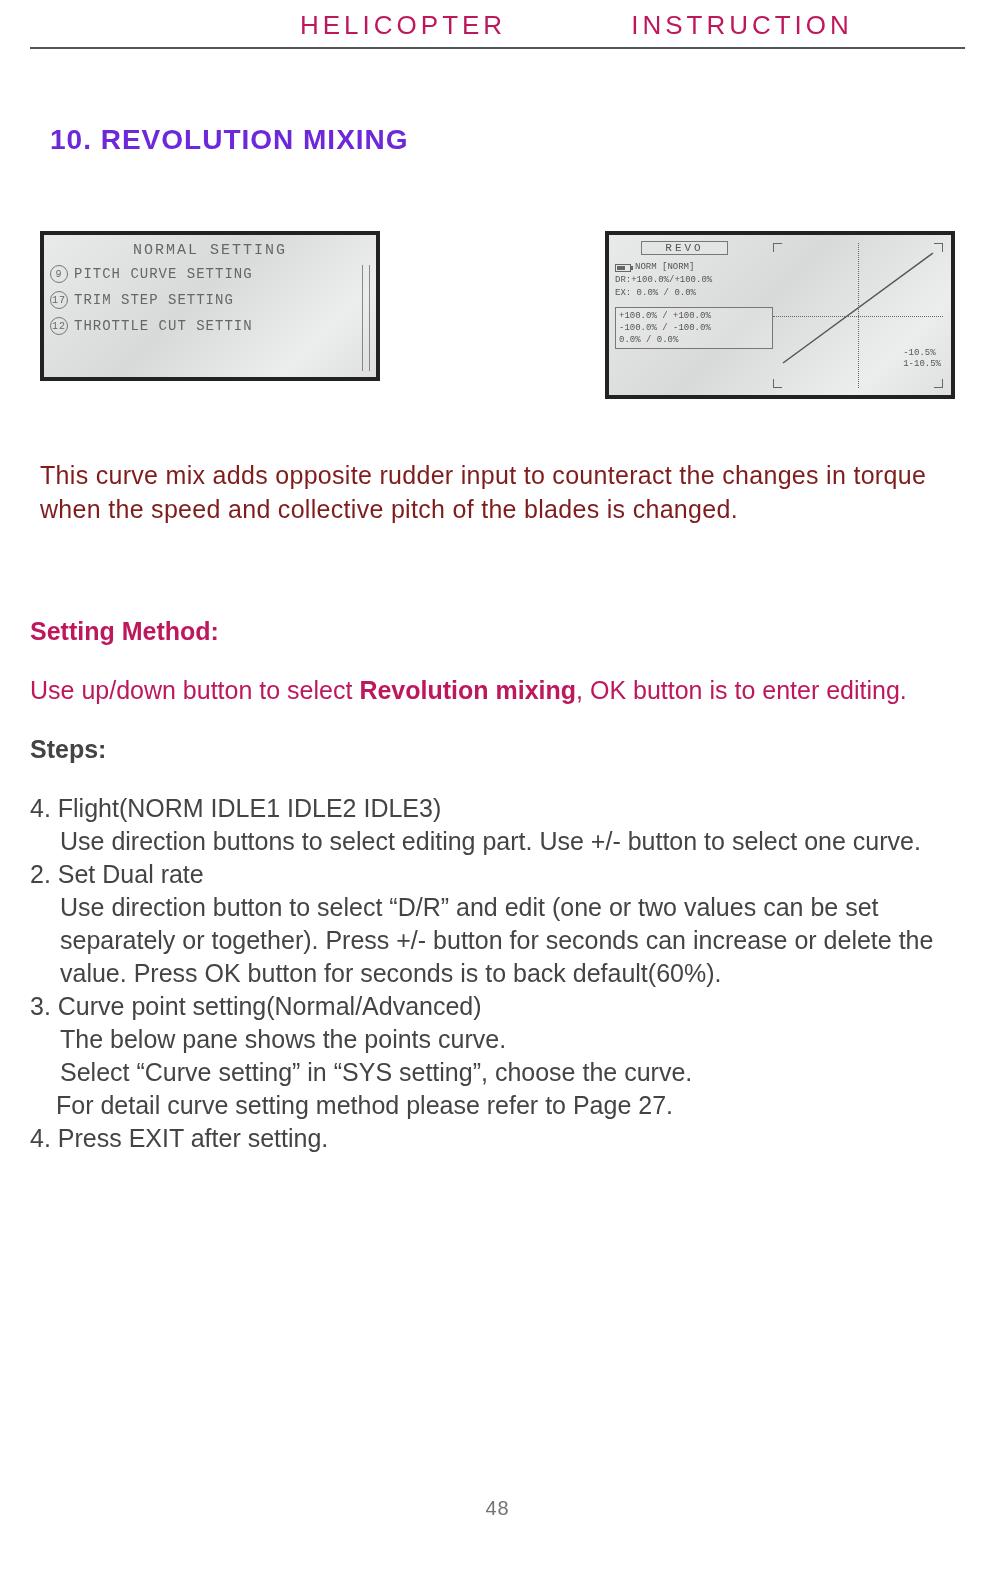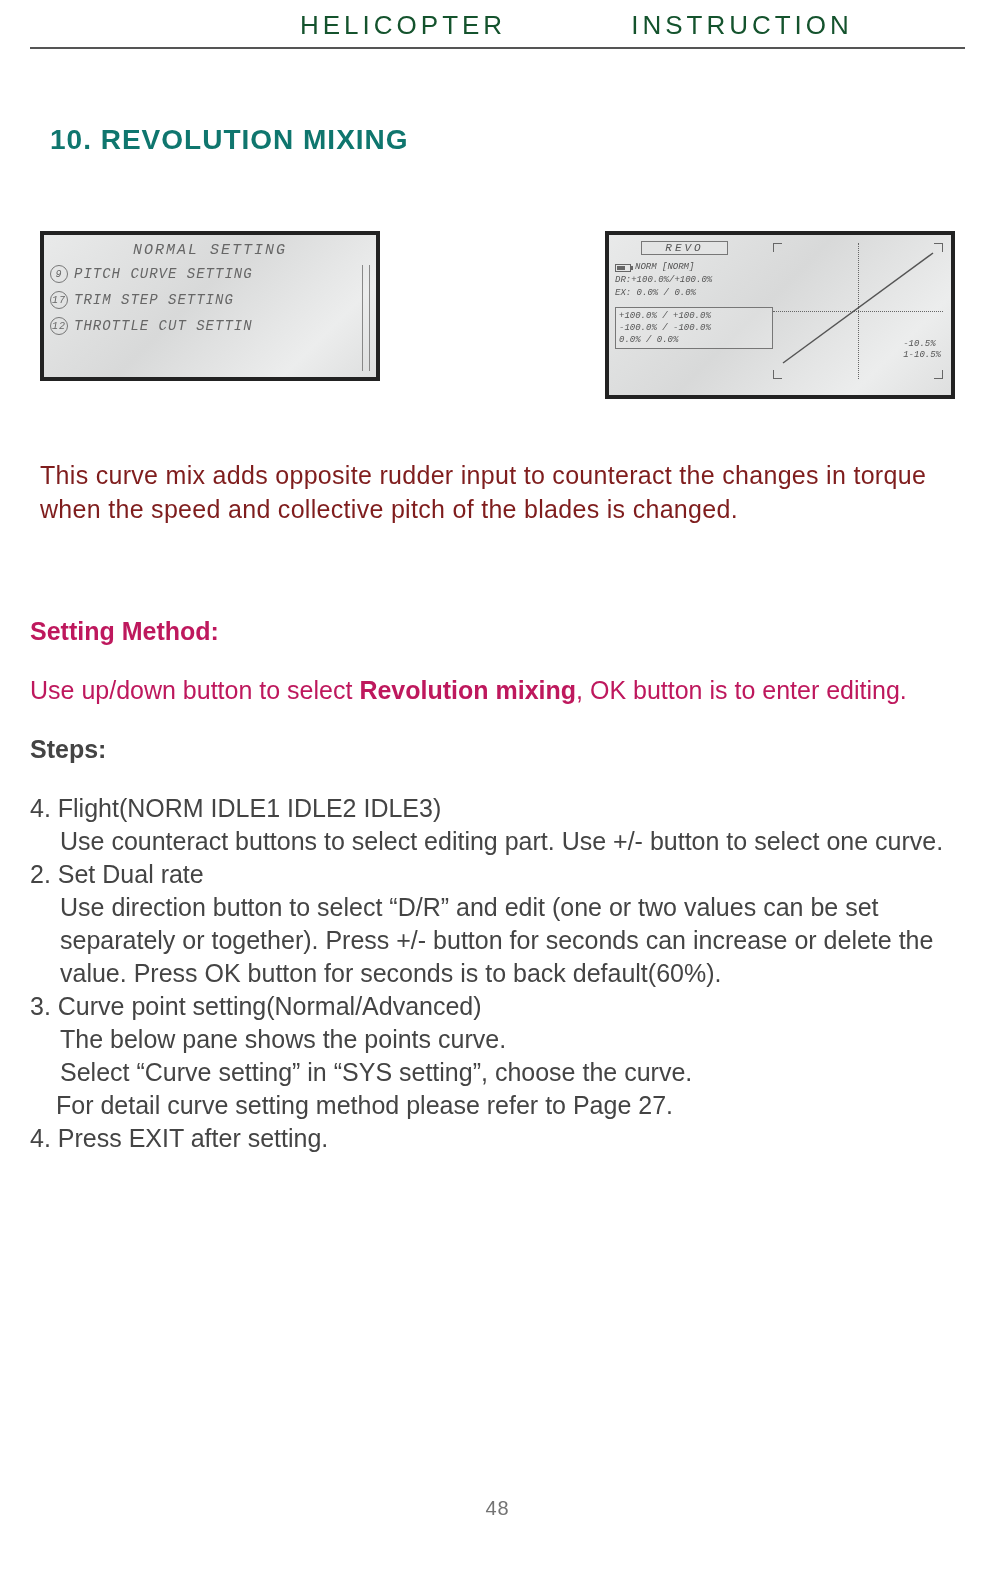--- a/index.html
+++ b/index.html
@@ -18,44 +18,43 @@
     box-sizing: border-box;
     width: 995px;
   }
   .header {
     display: flex;
     justify-content: flex-start;
     border-bottom: 2px solid #555;
     padding-bottom: 6px;
     letter-spacing: 4px;
     font-size: 26px;
-    color: #14532d;
+    color: #be185d;
   }
   .header .h-left {
     flex: 0 0 auto;
     margin-left: 270px;
   }
   .header .h-right {
     flex: 0 0 auto;
     margin-left: 125px;
   }
   .section-title {
     margin: 75px 0 0 20px;
     font-weight: bold;
     font-size: 28px;
     letter-spacing: 1px;
-    color: #0f766e;
+    color: #6d28d9;
   }
 
   .screens-row {
     display: flex;
     justify-content: space-between;
     margin: 75px 10px 0 10px;
     gap: 80px;
-    font-style: italic;
   }
   .screen {
     border: 4px solid #222;
     background: linear-gradient(135deg, #e9eaea 0%, #d8d9d9 45%, #eceded 80%, #dedfdf 100%);
     box-sizing: border-box;
   }
   .screen.left {
     width: 340px;
     height: 150px;
     padding: 7px 6px;
@@ -175,21 +174,21 @@
     position: absolute;
     left: 1px; top: 1px; bottom: 1px;
     width: 8px;
     background: #666;
   }
 
   .graph {
     position: absolute;
     right: 8px;
     top: 8px;
-    bottom: 16px;
+    bottom: 7px;
     width: 170px;
   }
   .graph .axis-v {
     position: absolute;
     left: 50%;
     top: 0; bottom: 0;
     border-left: 1px dotted #666;
   }
   .graph .axis-h {
     position: absolute;
@@ -335,21 +334,21 @@
     <div class="sm-title">Setting Method:</div>
     <p>
       <span>Use up/down button to select </span><span class="bold">Revolution mixing</span><span>, OK button is to enter editing.</span>
     </p>
   </div>
 
   <div class="steps">
     <div class="st-title">Steps:</div>
     <div class="steps-body">
       <div class="step-h">4. Flight(NORM IDLE1 IDLE2 IDLE3)</div>
-      <div class="step-d">Use counteract buttons to select editing part. Use +/- button to select one curve.</div>
+      <div class="step-d">Use direction buttons to select editing part. Use +/- button to select one curve.</div>
       <div class="step-h">2. Set Dual rate</div>
       <div class="step-d">Use direction button to select “D/R” and edit (one or two values can be set separately or together). Press +/- button for seconds can increase or delete the value. Press OK button for seconds is to back default(60%).</div>
       <div class="step-h">3. Curve point setting(Normal/Advanced)</div>
       <div class="step-d">The below pane shows the points curve.</div>
       <div class="step-d">Select “Curve setting” in “SYS setting”, choose the curve.</div>
       <div class="step-d" style="padding-left:26px">For detail curve setting method please refer to Page 27.</div>
       <div class="step-h">4. Press EXIT after setting.</div>
     </div>
   </div>
 

